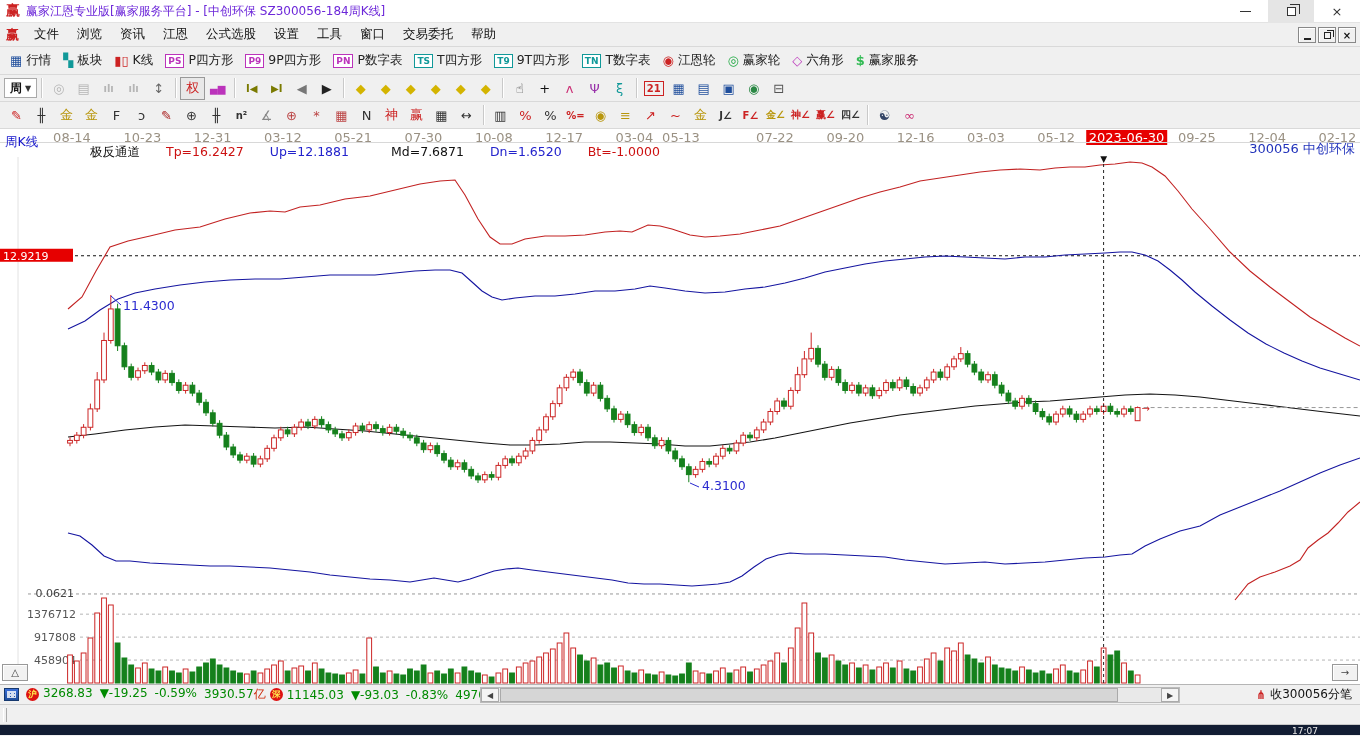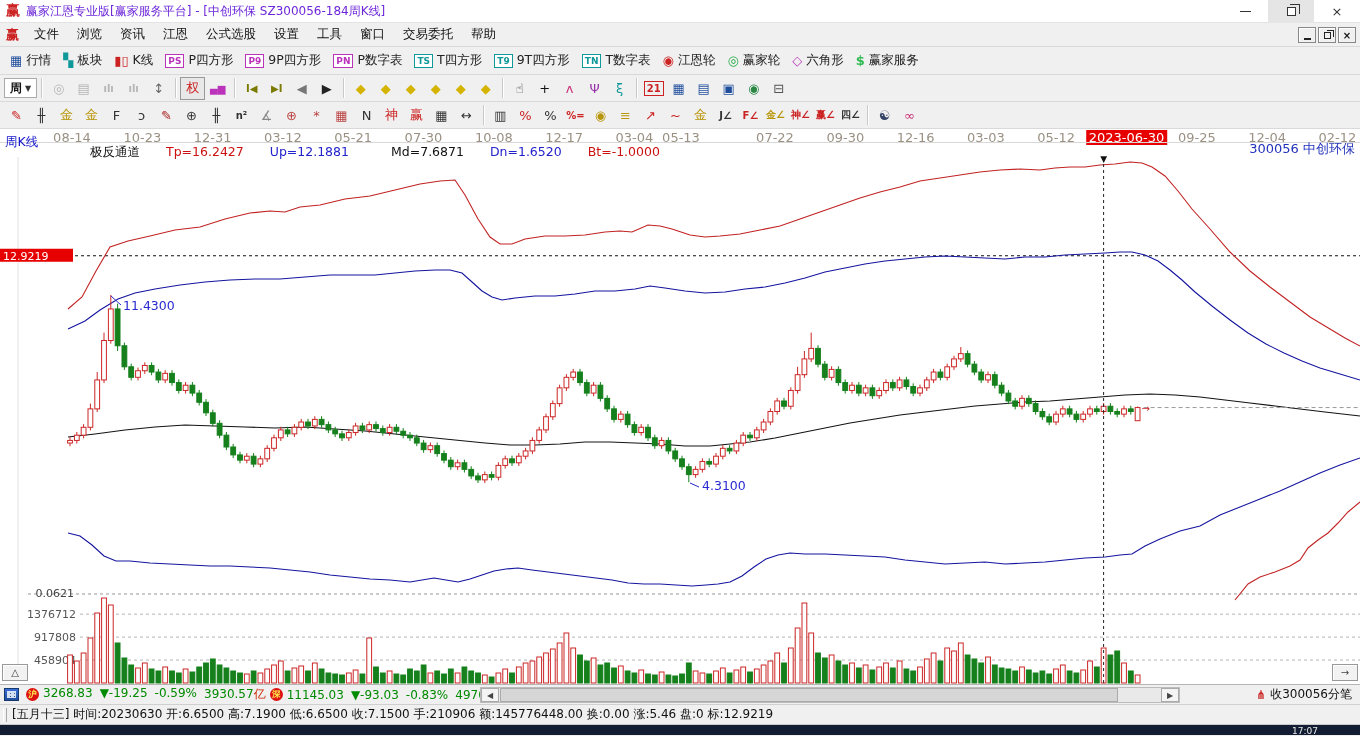--- a/index.html
+++ b/index.html
@@ -389,21 +389,21 @@
         <div class="date-label" style="left: 142.3px;">10-23</div>
         <div class="date-label" style="left: 212.6px;">12-31</div>
         <div class="date-label" style="left: 282.9px;">03-12</div>
         <div class="date-label" style="left: 353.2px;">05-21</div>
         <div class="date-label" style="left: 423.5px;">07-30</div>
         <div class="date-label" style="left: 493.8px;">10-08</div>
         <div class="date-label" style="left: 564.1px;">12-17</div>
         <div class="date-label" style="left: 634.4px;">03-04</div>
         <div class="date-label" style="left: 681px;">05-13</div>
         <div class="date-label" style="left: 775px;">07-22</div>
-        <div class="date-label" style="left: 845.3px;">09-30</div>
+        <div class="date-label" style="left: 845.3px;">09-20</div>
         <div class="date-label" style="left: 915.6px;">12-16</div>
         <div class="date-label" style="left: 985.9px;">03-03</div>
         <div class="date-label" style="left: 1056.2px;">05-12</div>
         <div class="date-label hl" style="left: 1126.5px;">2023-06-30</div>
         <div class="date-label" style="left: 1196.8px;">09-25</div>
         <div class="date-label" style="left: 1267.1px;">12-04</div>
         <div class="date-label" style="left: 1337.4px;">02-12</div>
       </div>
     <div class="axis-underline"></div>
     <span class="period">周K线</span>
@@ -943,20 +943,19 @@
       <div class="hs-btn" style="right:0;">▶</div>
     </div>
     <div class="tick-area">
       <span class="antenna">⋔</span>
       <span>收300056分笔</span>
     </div>
   </div>
 
   <div class="statusbar2">
     <div class="sb2-grip"></div>
-    <span>[五月十三] 时间:20230630 开:6.6500 高:7.1900 低:6.6500 收:7.1500 手:210906 额:145776448.00 换:0.00 涨:5.46 盘:0 标:12.9219</span>
   </div>
 
   <div class="taskstrip">
     <span>17:07</span>
   </div>
 
 </div>
 
 </body></html>

